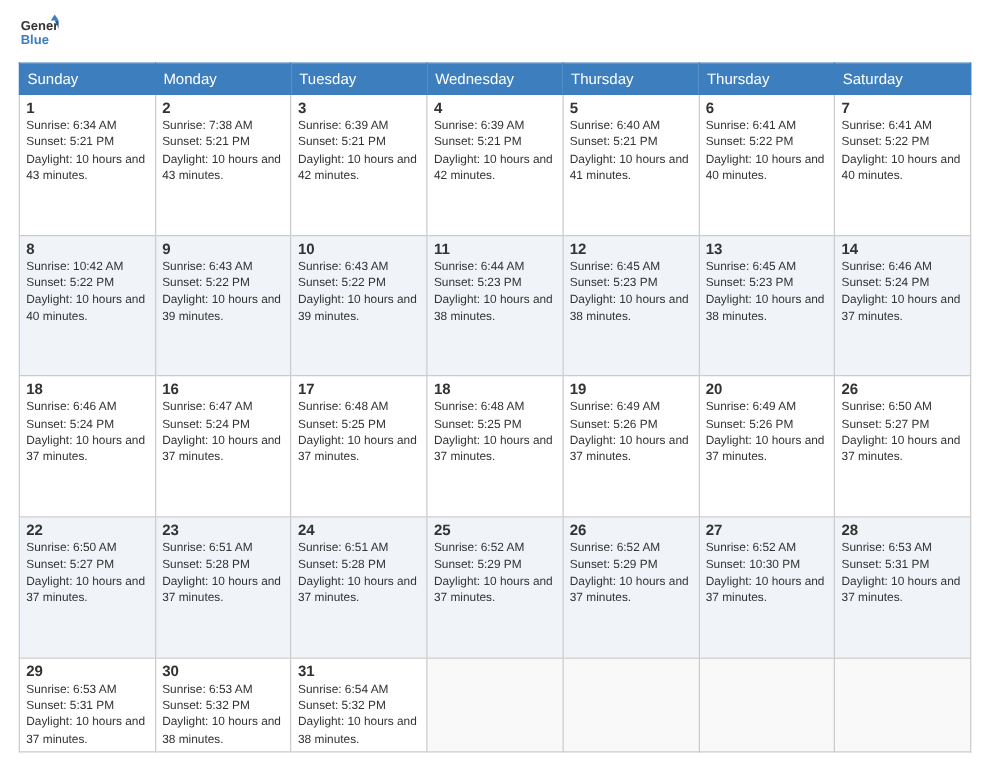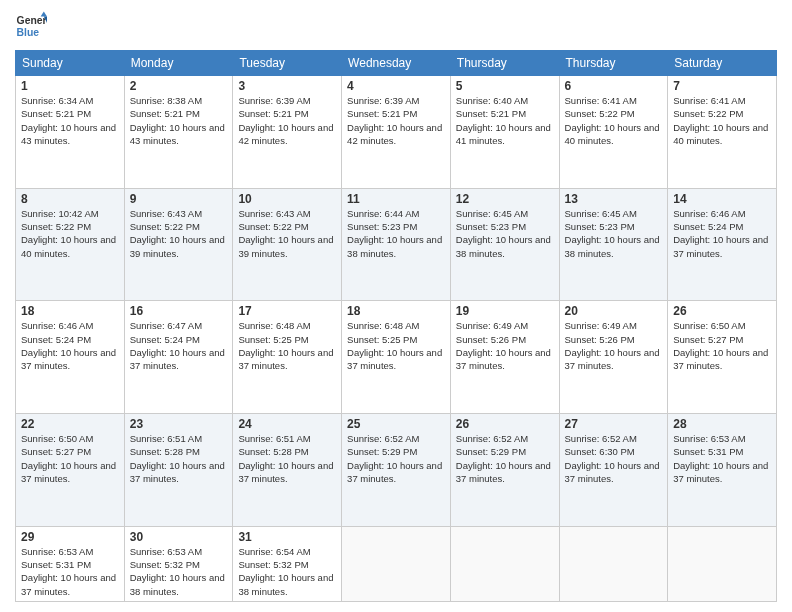--- a/index.html
+++ b/index.html
@@ -129,21 +129,21 @@
         <span class="day-num">1</span>
         <div class="day-info">
           <span>Sunrise: 6:34 AM</span><br>
           <span>Sunset: 5:21 PM</span><br>
           <span>Daylight: 10 hours and 43 minutes.</span>
         </div>
       </td>
           <td>
         <span class="day-num">2</span>
         <div class="day-info">
-          <span>Sunrise: 8:38 AM</span><br>
+          <span>Sunrise: 7:38 AM</span><br>
           <span>Sunset: 5:21 PM</span><br>
           <span>Daylight: 10 hours and 43 minutes.</span>
         </div>
       </td>
           <td>
         <span class="day-num">3</span>
         <div class="day-info">
           <span>Sunrise: 6:39 AM</span><br>
           <span>Sunset: 5:21 PM</span><br>
           <span>Daylight: 10 hours and 42 minutes.</span>
@@ -336,21 +336,21 @@
         <div class="day-info">
           <span>Sunrise: 6:52 AM</span><br>
           <span>Sunset: 5:29 PM</span><br>
           <span>Daylight: 10 hours and 37 minutes.</span>
         </div>
       </td>
           <td>
         <span class="day-num">27</span>
         <div class="day-info">
           <span>Sunrise: 6:52 AM</span><br>
-          <span>Sunset: 6:30 PM</span><br>
+          <span>Sunset: 10:30 PM</span><br>
           <span>Daylight: 10 hours and 37 minutes.</span>
         </div>
       </td>
           <td>
         <span class="day-num">28</span>
         <div class="day-info">
           <span>Sunrise: 6:53 AM</span><br>
           <span>Sunset: 5:31 PM</span><br>
           <span>Daylight: 10 hours and 37 minutes.</span>
         </div>

